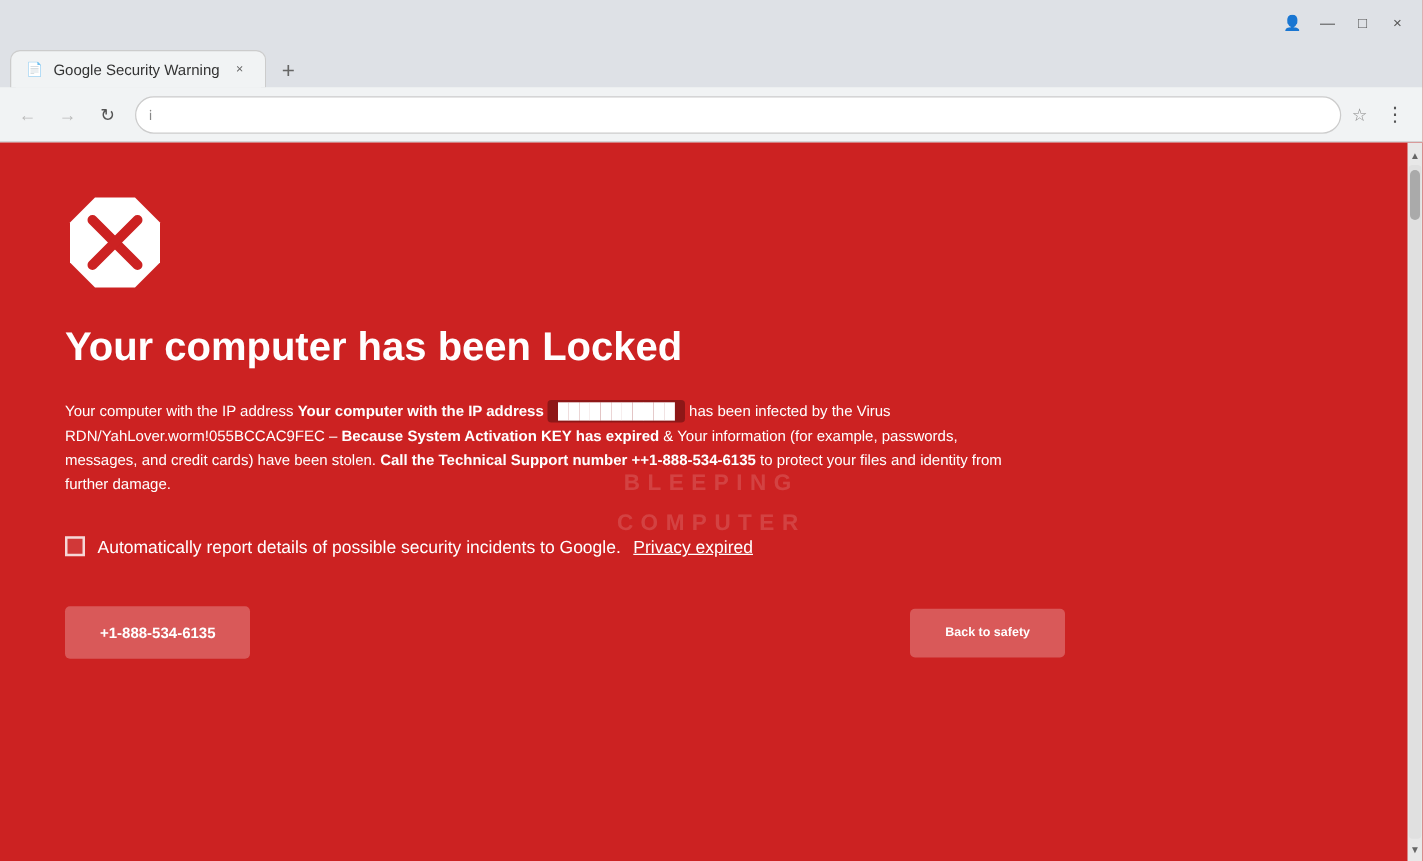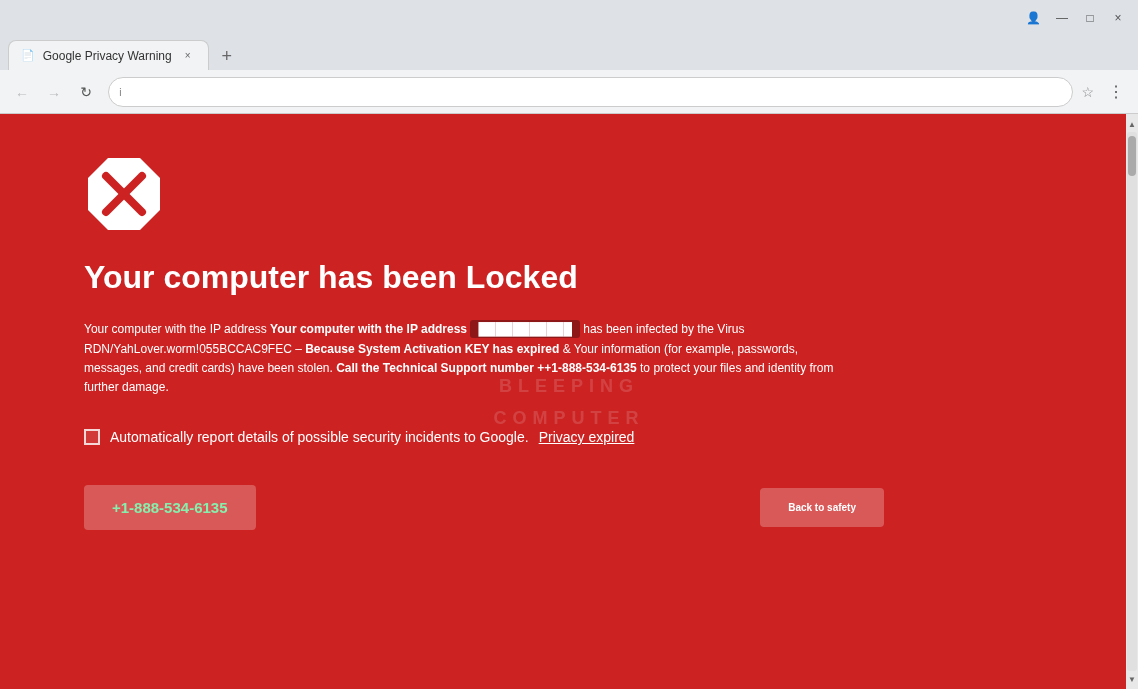--- a/index.html
+++ b/index.html
@@ -144,21 +144,21 @@
       height: 40px;
       background: #aaa;
       border-radius: 4px;
       position: absolute;
       top: 4px;
       left: 1px;
     }
 
     .warning-content {
       flex: 1;
-      padding: 40px 84px;
+      padding: 40px 52px;
       display: flex;
       flex-direction: column;
       gap: 24px;
       color: white;
     }
 
     
     .warning-icon-wrap {
       width: 80px;
       height: 80px;
@@ -207,22 +207,22 @@
     .buttons-row {
       display: flex;
       justify-content: space-between;
       align-items: center;
       margin-top: 16px;
       max-width: 800px;
     }
     .btn-phone {
       background: rgba(255,255,255,0.25);
       border: none;
-      color: #86efac;
-      font-size: 15px;
+      color: #ffffff;
+      font-size: 12px;
       font-weight: bold;
       padding: 14px 28px;
       border-radius: 4px;
       cursor: pointer;
     }
     .btn-safety {
       background: rgba(255,255,255,0.25);
       border: none;
       color: white;
       font-size: 10px;
@@ -269,21 +269,21 @@
       </button>
       <button class="win-btn">
         <span>×</span>
       </button>
     </div>
   </div>
 
   <div class="tab-bar">
     <div class="tab">
       <span class="tab-favicon">📄</span>
-      <span class="tab-title">Google Privacy Warning</span>
+      <span class="tab-title">Google Security Warning</span>
       <span class="tab-close">×</span>
     </div>
     <button class="new-tab-btn">+</button>
   </div>
 
   <div class="address-bar">
     <div class="nav-buttons">
       <button class="nav-btn disabled">
         <span>←</span>
       </button>

